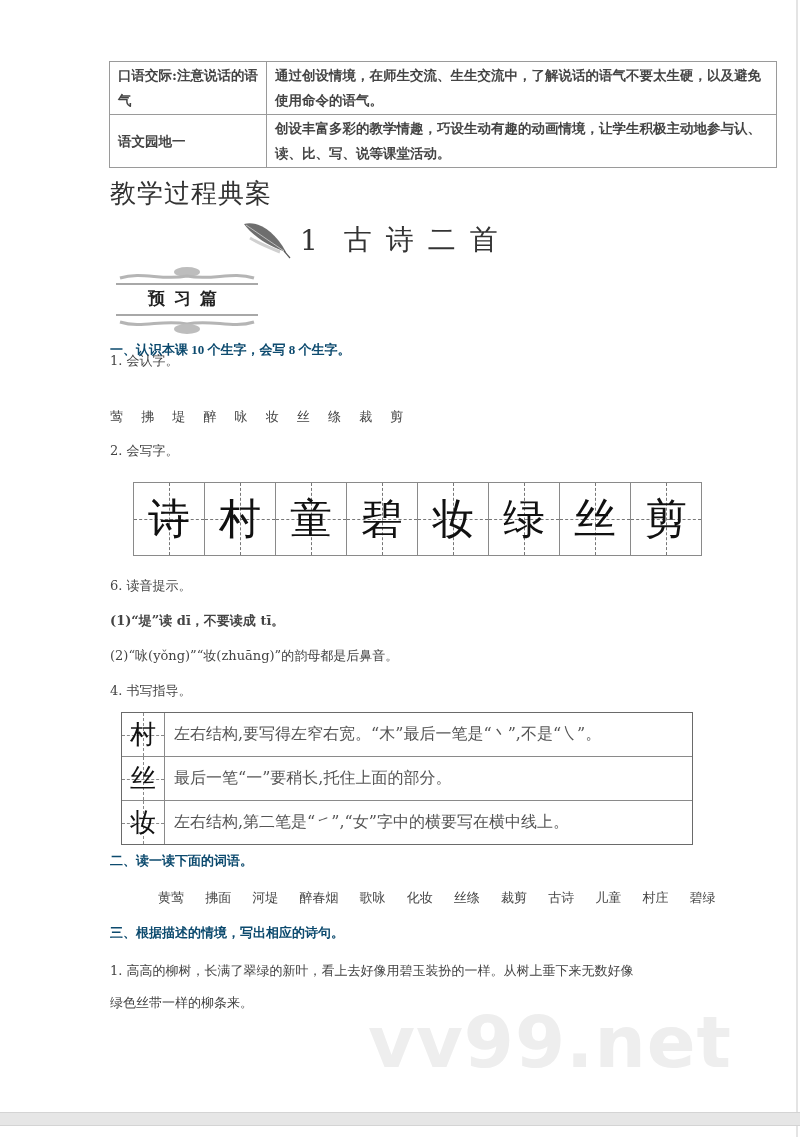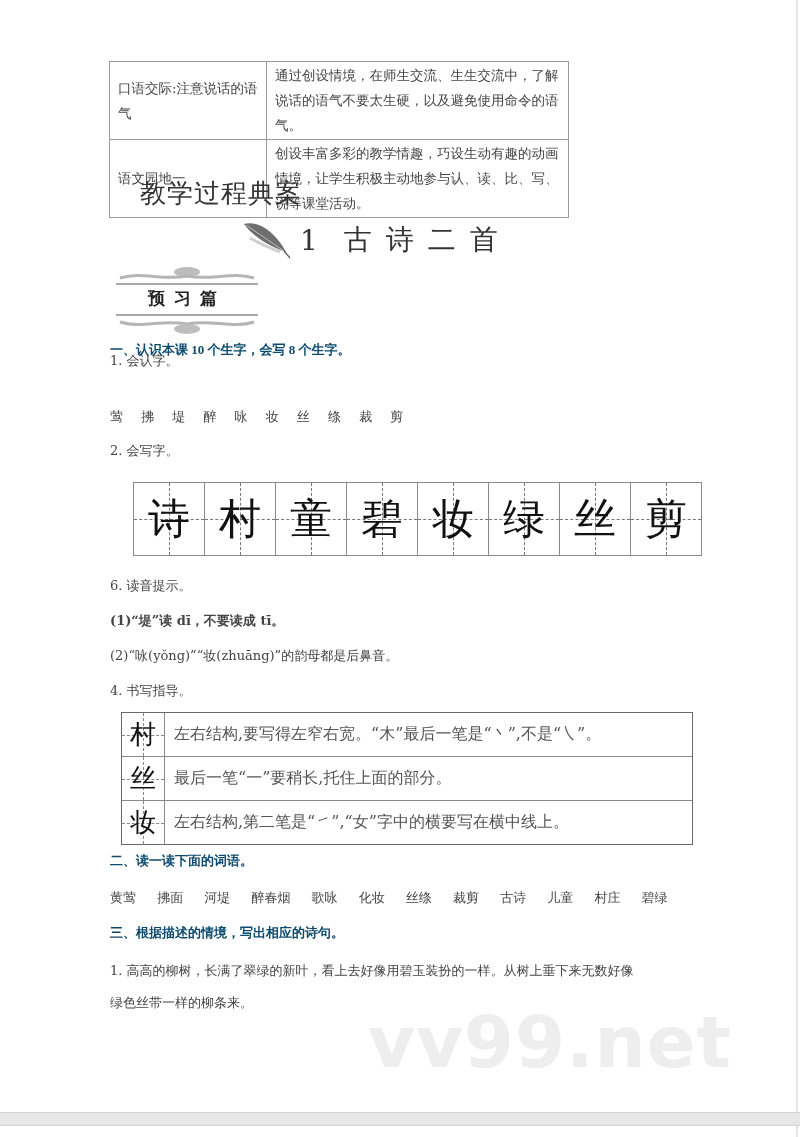--- a/index.html
+++ b/index.html
@@ -12,32 +12,31 @@
     position: absolute; left: 796px; top: 0; width: 2px; height: 1137px;
     background: #e4e4e4;
   }
   .page-gap {
     position: absolute; left: 0; top: 1112px; width: 800px; height: 12px;
     background: #e6e6e6; border-top: 1px solid #d4d4d4; border-bottom: 1px solid #d4d4d4;
   }
 
   
   .top-table {
-    position: absolute; left: 109px; top: 61px; width: 460px;
-    border-collapse: collapse; font-size: 13.5px; color: #444;
+    position: absolute; left: 109px; top: 61px; width: 668px;
+    border-collapse: collapse; font-size: 13.5px; color: #444; font-weight: bold;
   }
   .top-table td {
     border: 1px solid #9a9a9a; padding: 1px 8px; line-height: 25px; vertical-align: middle;
   }
   .top-table td.c1 { width: 140px; }
 
   .section-title {
     position: absolute; left: 110px; top: 176px; font-size: 26px; color: #333;
     letter-spacing: 1px;
-    margin-left: 30px;
   }
   .lesson-title {
     position: absolute; left: 240px; top: 215px; height: 50px; display: flex; align-items: center;
   }
   .feather-icon { width: 52px; height: 44px; margin-right: 8px; }
   .lesson-num { font-size: 28px; color: #333; margin-right: 26px; }
   .lesson-name { font-size: 28px; color: #333; letter-spacing: 14px; }
 
   .badge {
     position: absolute; left: 112px; top: 265px; width: 150px; height: 70px;
@@ -229,21 +228,21 @@
     <div class="guide-char">
         <i class="gv"></i>
         <i class="gh"></i>
         <span class="ch">妆</span>
       </div>
     <div class="guide-text">左右结构,第二笔是“㇀”,“女”字中的横要写在横中线上。</div>
   </div>
 </div>
 
 <div class="h-bold" style="top:852px;">二、读一读下面的词语。</div>
-<div class="p words-row" style="top:889px;">
+<div class="p words-row" style="top:889px;margin-left:48px;">
   <span>黄莺</span>
   <span>拂面</span>
   <span>河堤</span>
   <span>醉春烟</span>
   <span>歌咏</span>
   <span>化妆</span>
   <span>丝绦</span>
   <span>裁剪</span>
   <span>古诗</span>
   <span>儿童</span>

